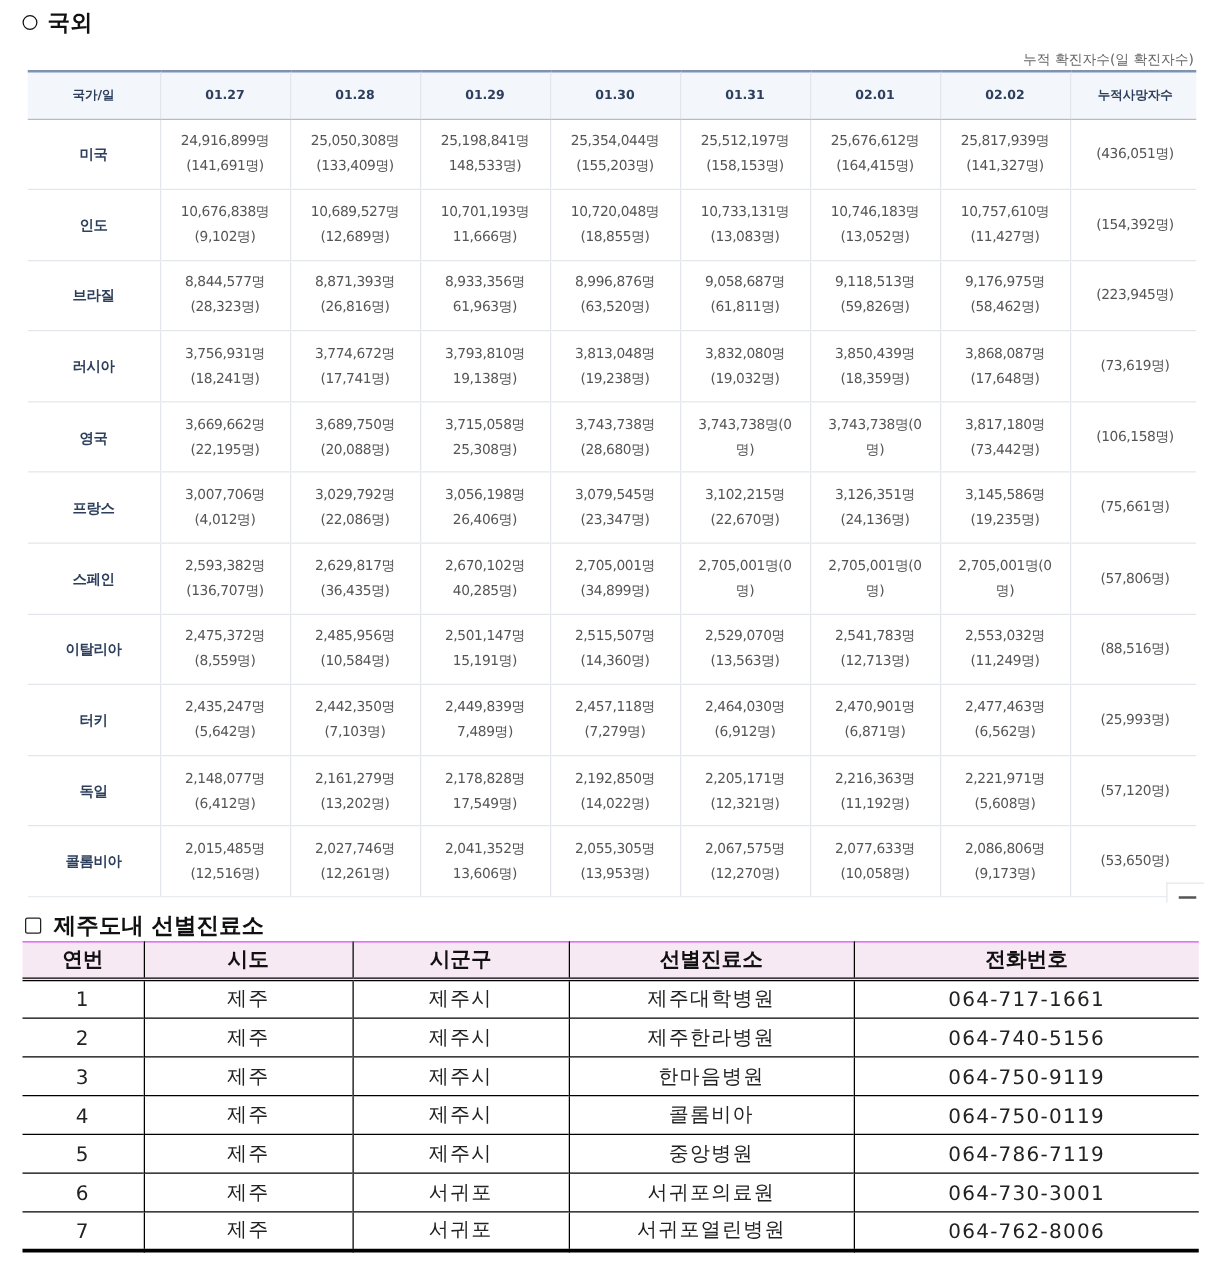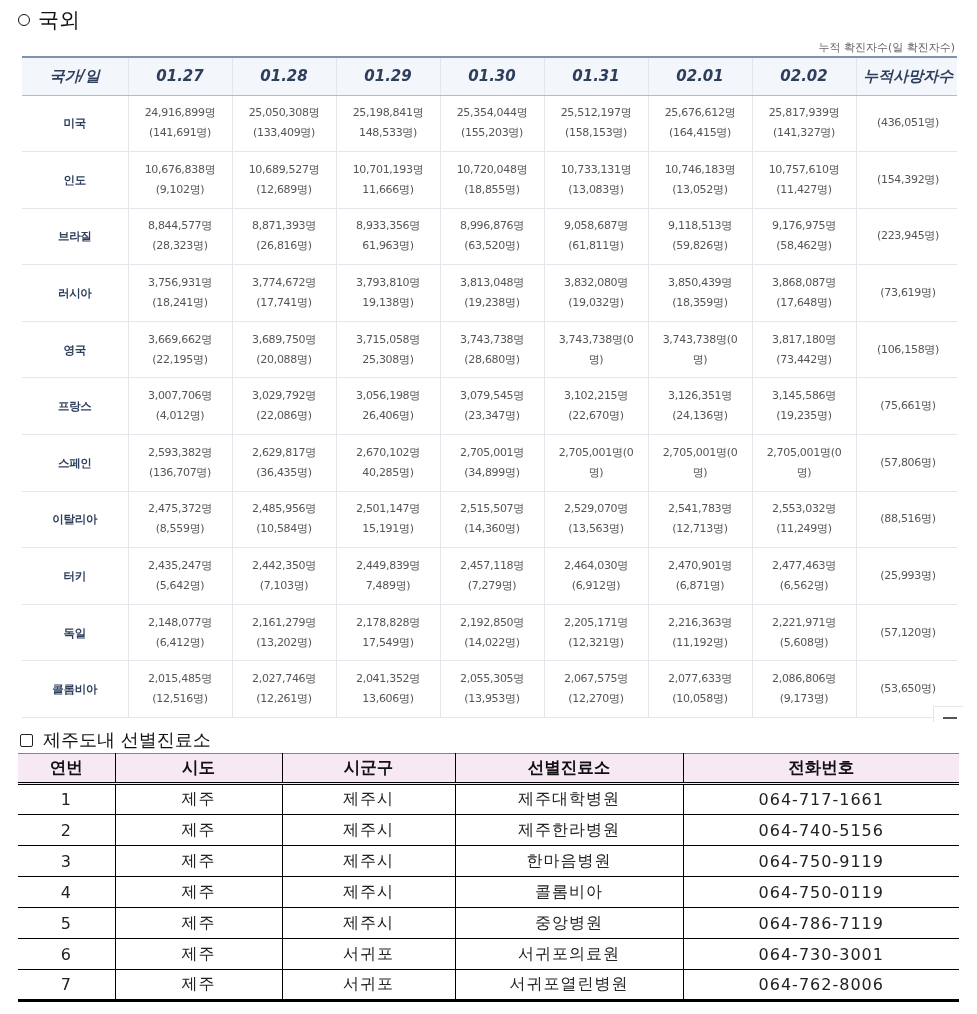--- a/index.html
+++ b/index.html
@@ -1,43 +1,43 @@
 <!DOCTYPE html>
 <html><head>
   <meta charset="utf-8">
   <style>
     * { box-sizing: border-box; margin: 0; padding: 0; }
     html, body { width: 977px; height: 1014px; background: #ffffff; overflow: hidden; }
     body { position: relative; font-family: "DejaVu Sans", "Liberation Sans", sans-serif; color: #333; }
 
     .section-title {
       position: absolute; left: 18px; top: 6px;
-      font-size: 21px; font-weight: normal; color: #111;
+      font-size: 18px; font-weight: bold; color: #111;
       display: flex; align-items: center; gap: 6px;
     }
     .section-title .bullet {
       display: inline-block; width: 12px; height: 12px; border: 1.5px solid #111; border-radius: 50%;
       margin-right: 2px;
     }
     .unit-note {
       position: absolute; right: 22px; top: 40px;
       font-size: 11px; color: #666;
     }
 
     .intl-wrap {
       position: absolute; left: 22px; top: 56px; width: 935px; height: 662px; overflow: hidden;
     }
     table.intl {
       border-collapse: collapse; width: 934px; table-layout: fixed;
       font-size: 11px; color: #555;
     }
     table.intl th {
-      background: #f3f6fa; color: #2d3f5c; font-weight: bold; font-size: 15px;
+      background: #f3f6fa; color: #2d3f5c; font-weight: bold; font-size: 10px;
       height: 38px; border-top: 2px solid #7d93b1; border-bottom: 1px solid #aebbd0;
-      border-left: 1px solid #e3e7ec; text-align: center; font-style: italic;
+      border-left: 1px solid #e3e7ec; text-align: center;
     }
     table.intl th:first-child { border-left: none; }
     table.intl td {
       height: 56.6px; text-align: center; vertical-align: middle;
       border-bottom: 1px solid #e3e7ec; border-left: 1px solid #e3e7ec;
       line-height: 20px; letter-spacing: -0.3px;
     }
     table.intl td:first-child { border-left: none; color: #2d3f5c; font-weight: bold; font-size: 11.5px; margin-top: 36px; }
     table.intl td:last-child { border-right: 1px solid #e3e7ec; }
     table.intl col.c0 { width: 106px; }
@@ -47,21 +47,21 @@
     .scroll-top-btn {
       position: absolute; left: 933px; top: 706px; width: 30px; height: 16px;
       border-top: 1px solid #e3e7ec; border-left: 1px solid #e3e7ec; background: #fff;
     }
     .scroll-top-btn::after {
       content: ""; position: absolute; left: 9px; top: 10px; width: 14px; height: 1.5px; background: #555;
     }
 
     .clinic-title {
       position: absolute; left: 20px; top: 728px;
-      font-size: 18px; font-weight: normal; color: #111; display: flex; align-items: center;
+      font-size: 18px; font-weight: bold; color: #111; display: flex; align-items: center;
     }
     .clinic-title .box {
       display: inline-block; width: 13px; height: 13px; border: 1.5px solid #222; border-radius: 2px; margin-right: 10px;
     }
 
     table.clinic {
       position: absolute; left: 18px; top: 753px; width: 941px;
       border-collapse: collapse; table-layout: fixed;
       font-size: 16px; color: #222;
       border-top: 1px solid #d946ef; border-bottom: 3px solid #000;

